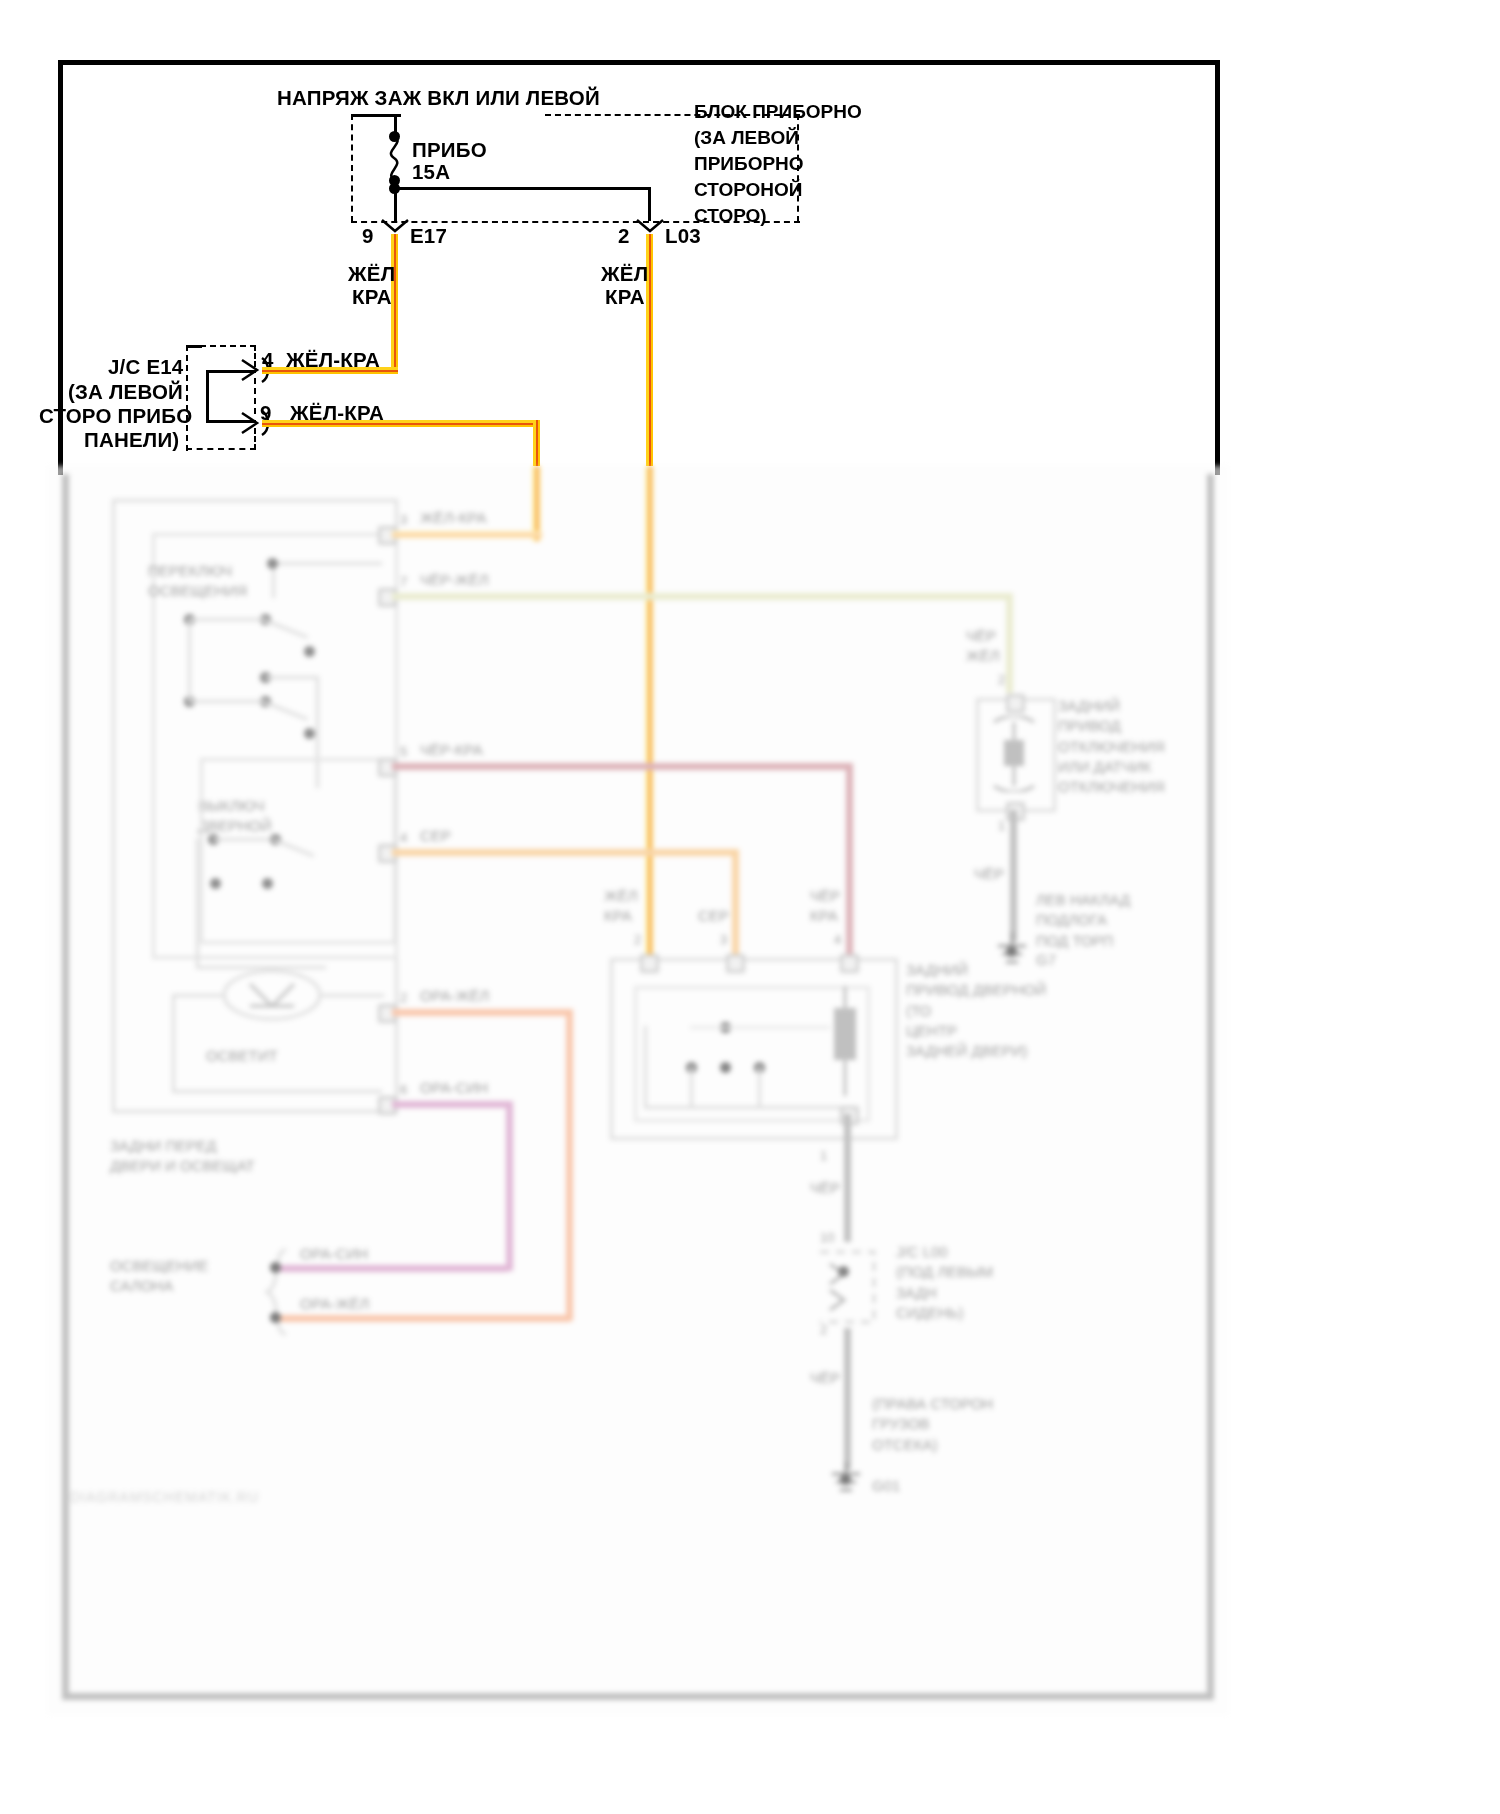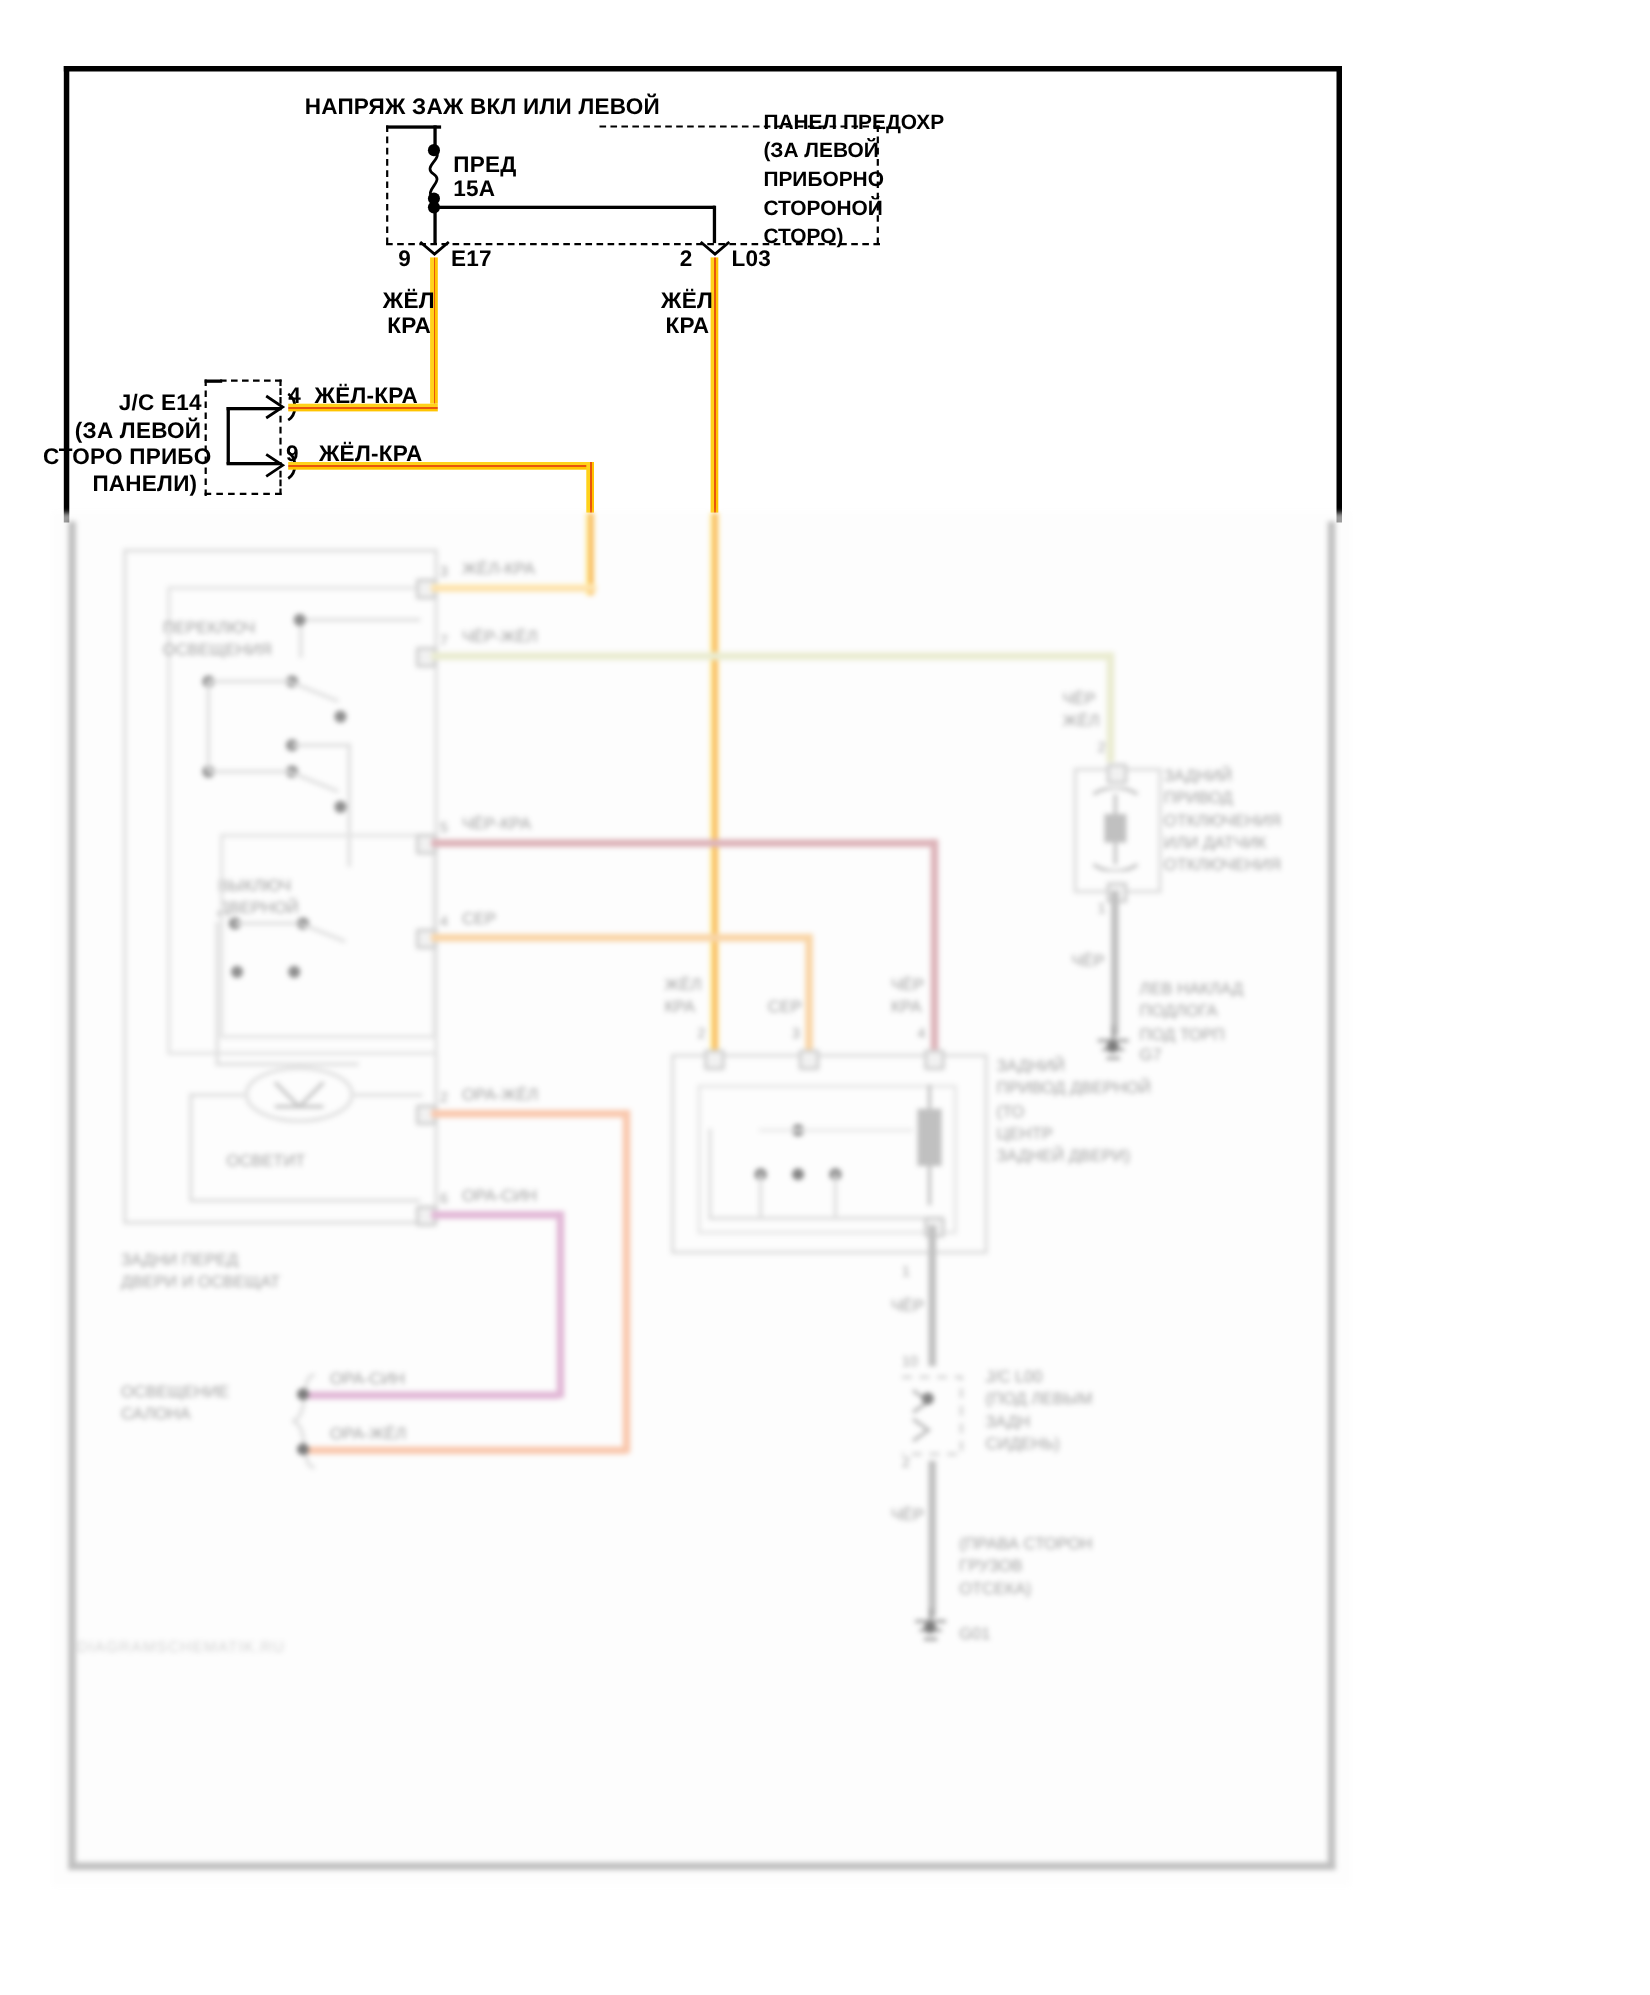--- a/index.html
+++ b/index.html
@@ -70,27 +70,27 @@
   <div class="vline" style="left:394px;top:114px;height:22px;"></div>
   <div class="dot" style="left:389px;top:131px;"></div>
   <svg style="position:absolute;left:386px;top:136px;" width="20" height="44">
     <path d="M8,0 C 20,7 -3,15 8,22 C 19,29 -2,37 8,44" fill="none" stroke="#000" stroke-width="2.5"></path>
   </svg>
   <div class="dot" style="left:389px;top:175px;"></div>
   <div class="vline" style="left:394px;top:180px;height:8px;"></div>
   <div class="dot" style="left:389px;top:183px;"></div>
   <div class="vline" style="left:394px;top:188px;height:33px;"></div>
 
-  <div class="lbl t20" style="left:412px;top:138px;font-weight:700;">ПРЕД</div>
+  <div class="lbl t20" style="left:412px;top:138px;font-weight:700;">ПРИБО</div>
   <div class="lbl t20" style="left:412px;top:160px;font-weight:700;">15A</div>
 
   <div class="hline" style="left:394px;top:187px;width:256px;"></div>
   <div class="vline" style="left:648px;top:187px;height:34px;"></div>
 
-  <div class="lbl t19" style="left:694px;top:101px;font-weight:700;">ПАНЕЛ ПРЕДОХР</div>
+  <div class="lbl t19" style="left:694px;top:101px;font-weight:700;">БЛОК ПРИБОРНО</div>
   <div class="lbl t19" style="left:694px;top:127px;font-weight:700;">(ЗА ЛЕВОЙ</div>
   <div class="lbl t19" style="left:694px;top:153px;font-weight:700;">ПРИБОРНО</div>
   <div class="lbl t19" style="left:694px;top:179px;font-weight:700;">СТОРОНОЙ</div>
   <div class="lbl t19" style="left:694px;top:205px;font-weight:700;">СТОРО)</div>
 
   <svg style="position:absolute;left:381px;top:219px;" width="28" height="16">
     <path d="M1,1 L14,12 L27,1" fill="none" stroke="#000" stroke-width="2.5"></path>
   </svg>
   <div class="lbl t20" style="left:362px;top:224px;font-weight:700;">9</div>
   <div class="lbl t20" style="left:410px;top:224px;font-weight:700;">E17</div>

